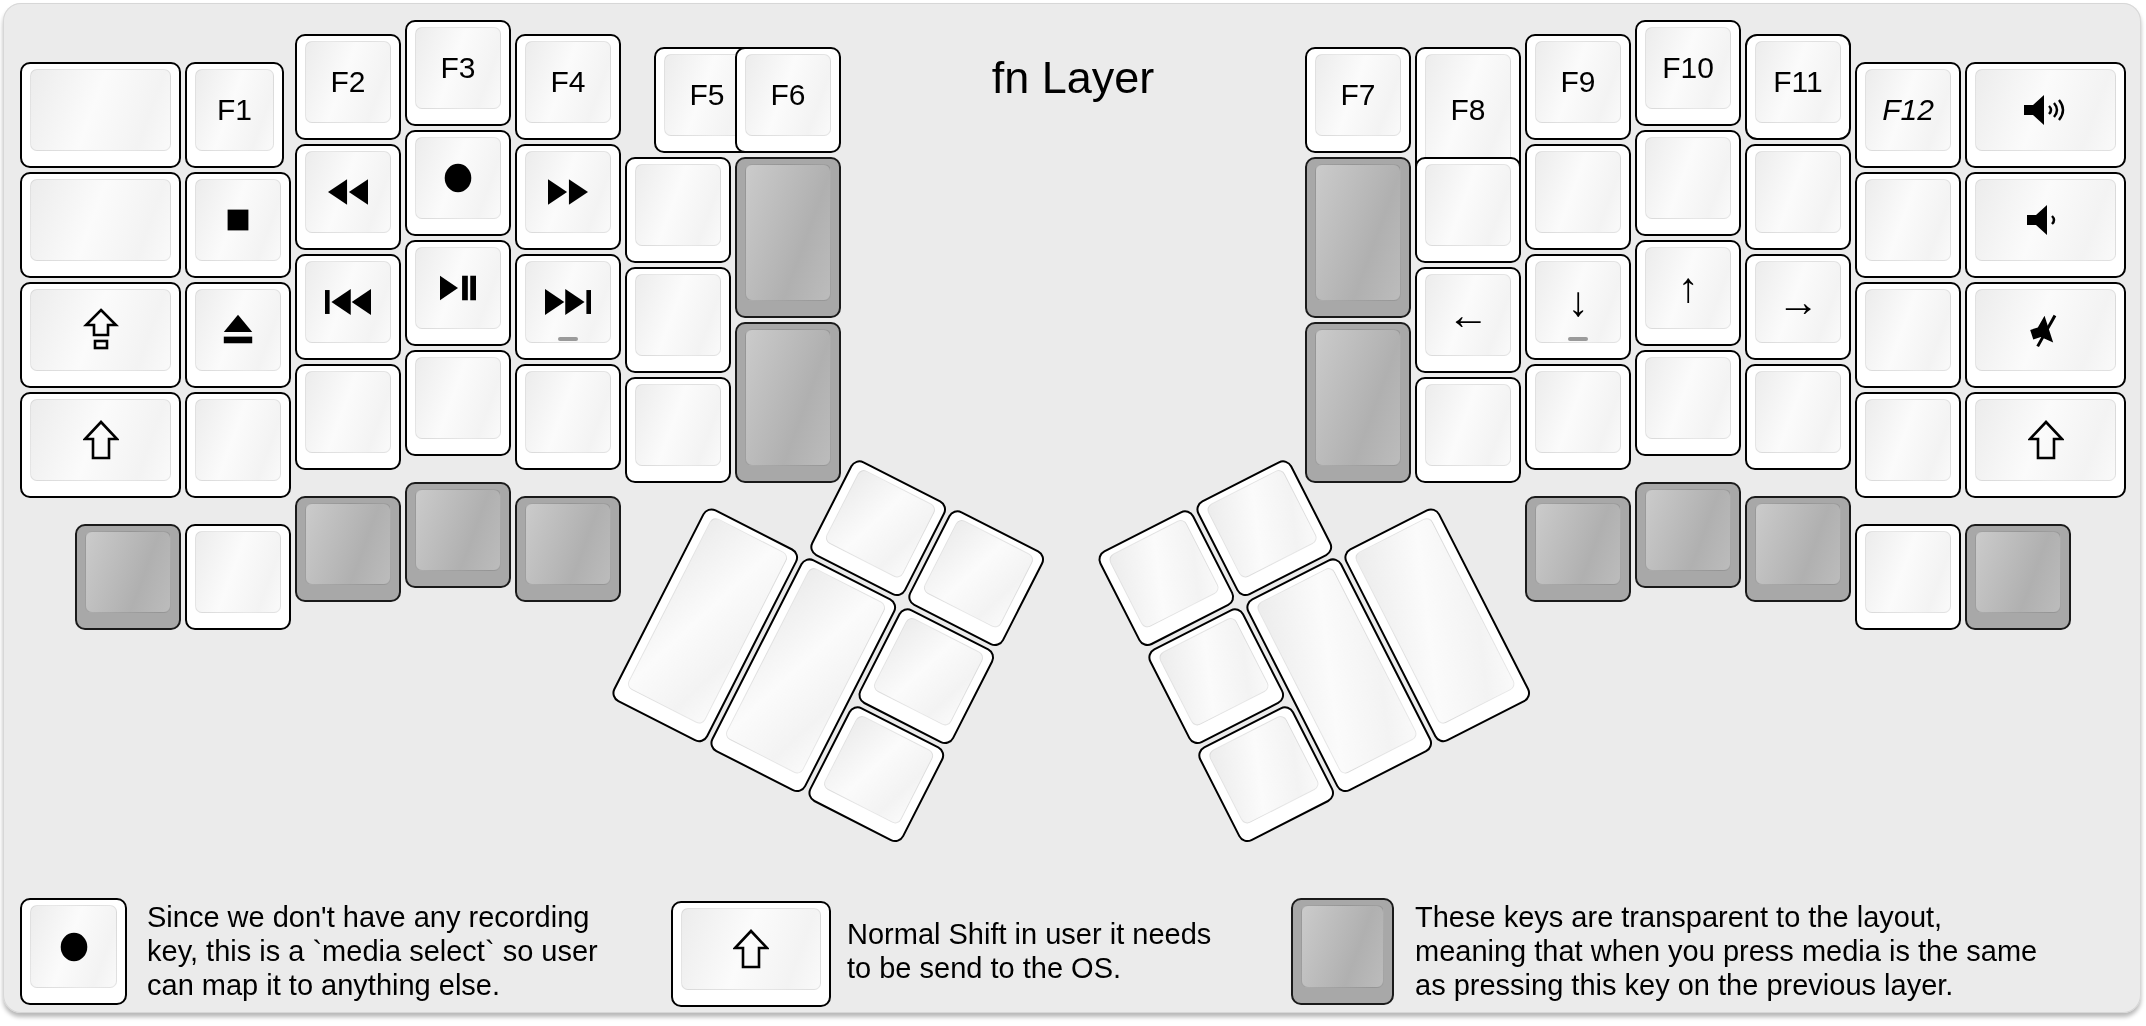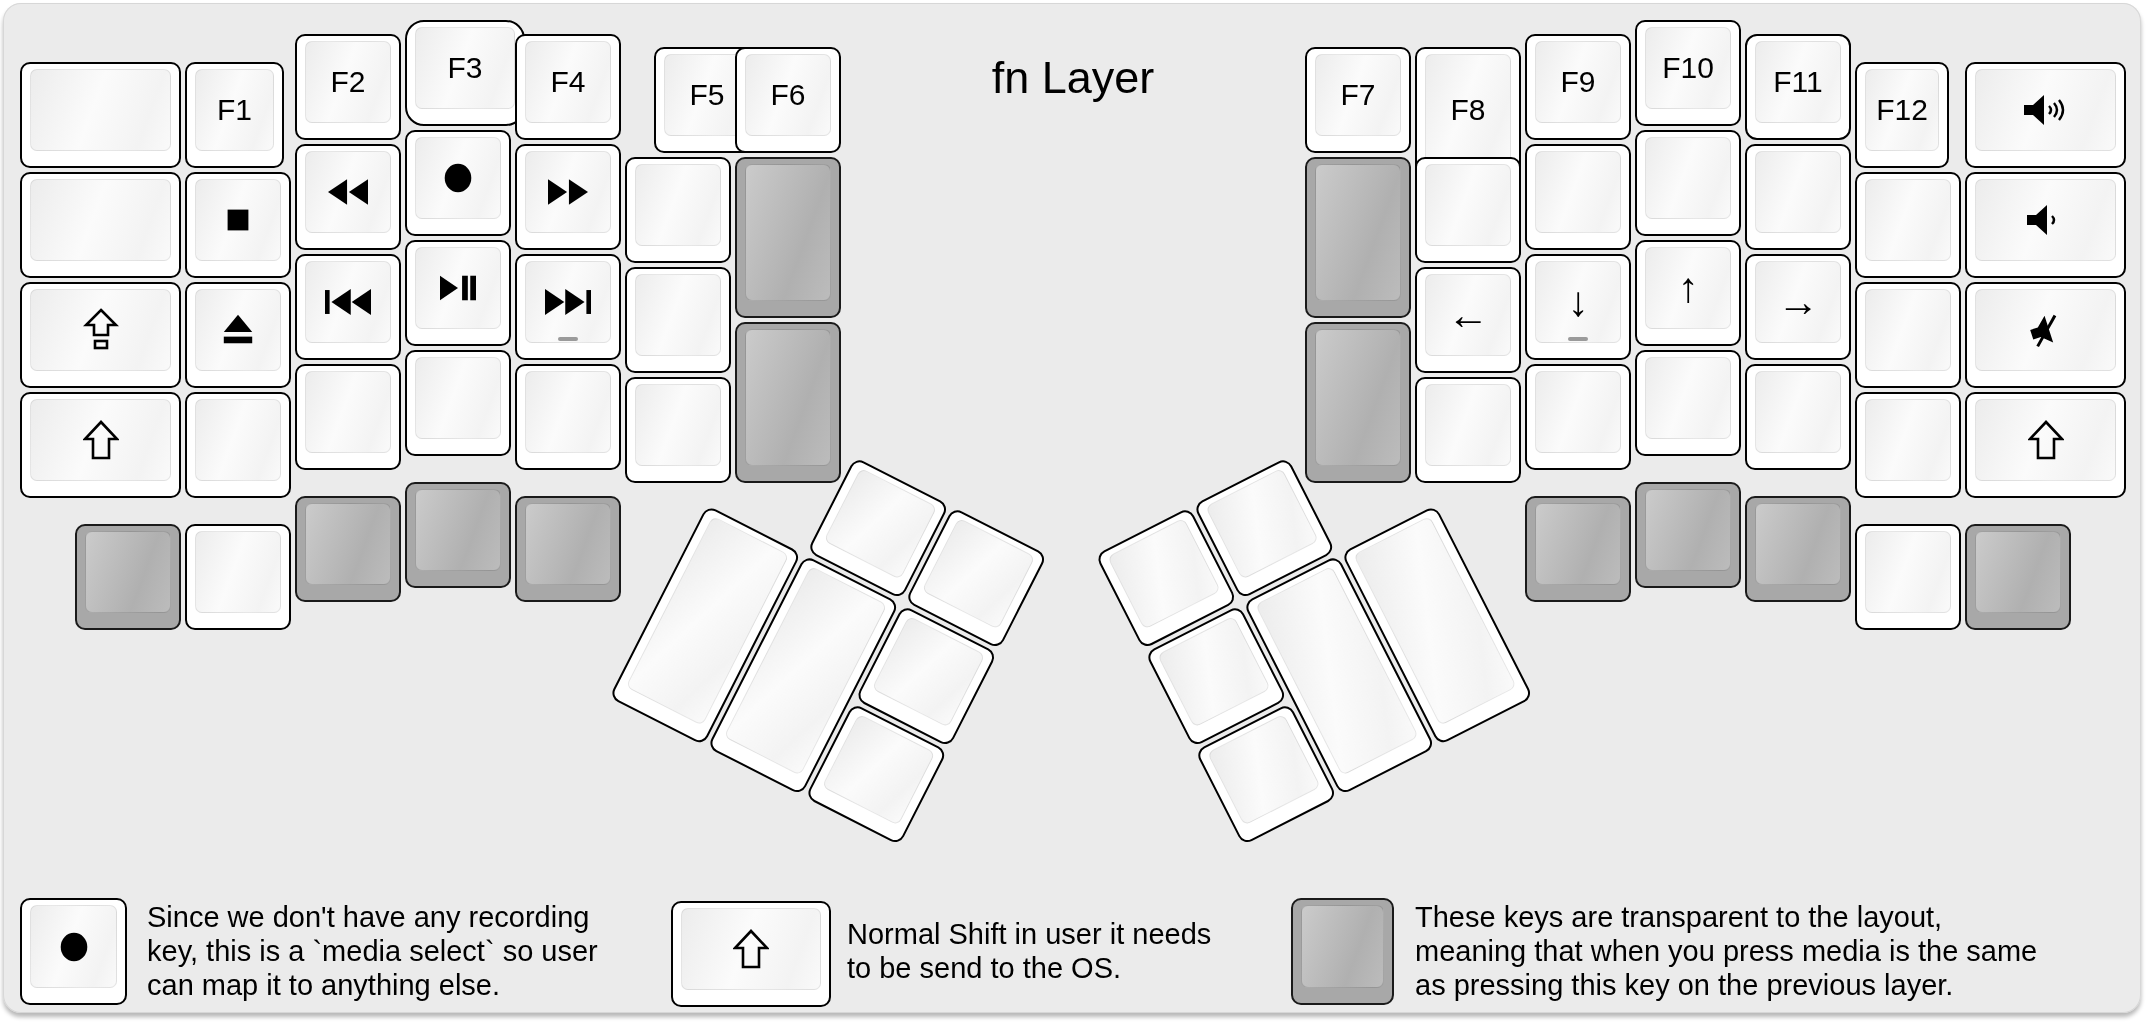--- a/index.html
+++ b/index.html
@@ -130,21 +130,21 @@
             <rect x="0" y="1" width="5" height="26" fill="#000"></rect>
             <polygon points="28,0 7,14 28,28" fill="#000"></polygon>
             <polygon points="50,0 29,14 50,28" fill="#000"></polygon>
           </svg>
         </span>
       </div>
     </div>
     <div class="key" style="left: 295px; top: 364px; width: 106px; height: 106px;">
       <div class="keytop"></div>
     </div>
-    <div class="key" style="left: 405px; top: 20px; width: 120px; height: 106px; border-radius: 19px;">
+    <div class="key" style="left: 405px; top: 20px; width: 106px; height: 106px;">
       <div class="keytop">
         <span class="flabel">F3</span>
       </div>
     </div>
     <div class="key" style="left: 405px; top: 130px; width: 106px; height: 106px;">
       <div class="keytop">
         <span>
           <svg width="38" height="40" viewBox="0 0 40 42">
             <ellipse cx="20" cy="21" rx="14" ry="15" fill="#000"></ellipse>
           </svg>
@@ -304,21 +304,21 @@
       <div class="keytop"></div>
     </div>
     <div class="key" style="left: 1745px; top: 254px; width: 106px; height: 106px;">
       <div class="keytop">
         <span class="arrowlabel">→</span>
       </div>
     </div>
     <div class="key" style="left: 1745px; top: 364px; width: 106px; height: 106px;">
       <div class="keytop"></div>
     </div>
-    <div class="key" style="left: 1855px; top: 62px; width: 94px; height: 106px;">
+    <div class="key" style="left: 1855px; top: 62px; width: 106px; height: 106px; font-style: italic;">
       <div class="keytop">
         <span class="flabel">F12</span>
       </div>
     </div>
     <div class="key" style="left: 1855px; top: 172px; width: 106px; height: 106px;">
       <div class="keytop"></div>
     </div>
     <div class="key" style="left: 1855px; top: 282px; width: 106px; height: 106px;">
       <div class="keytop"></div>
     </div>

